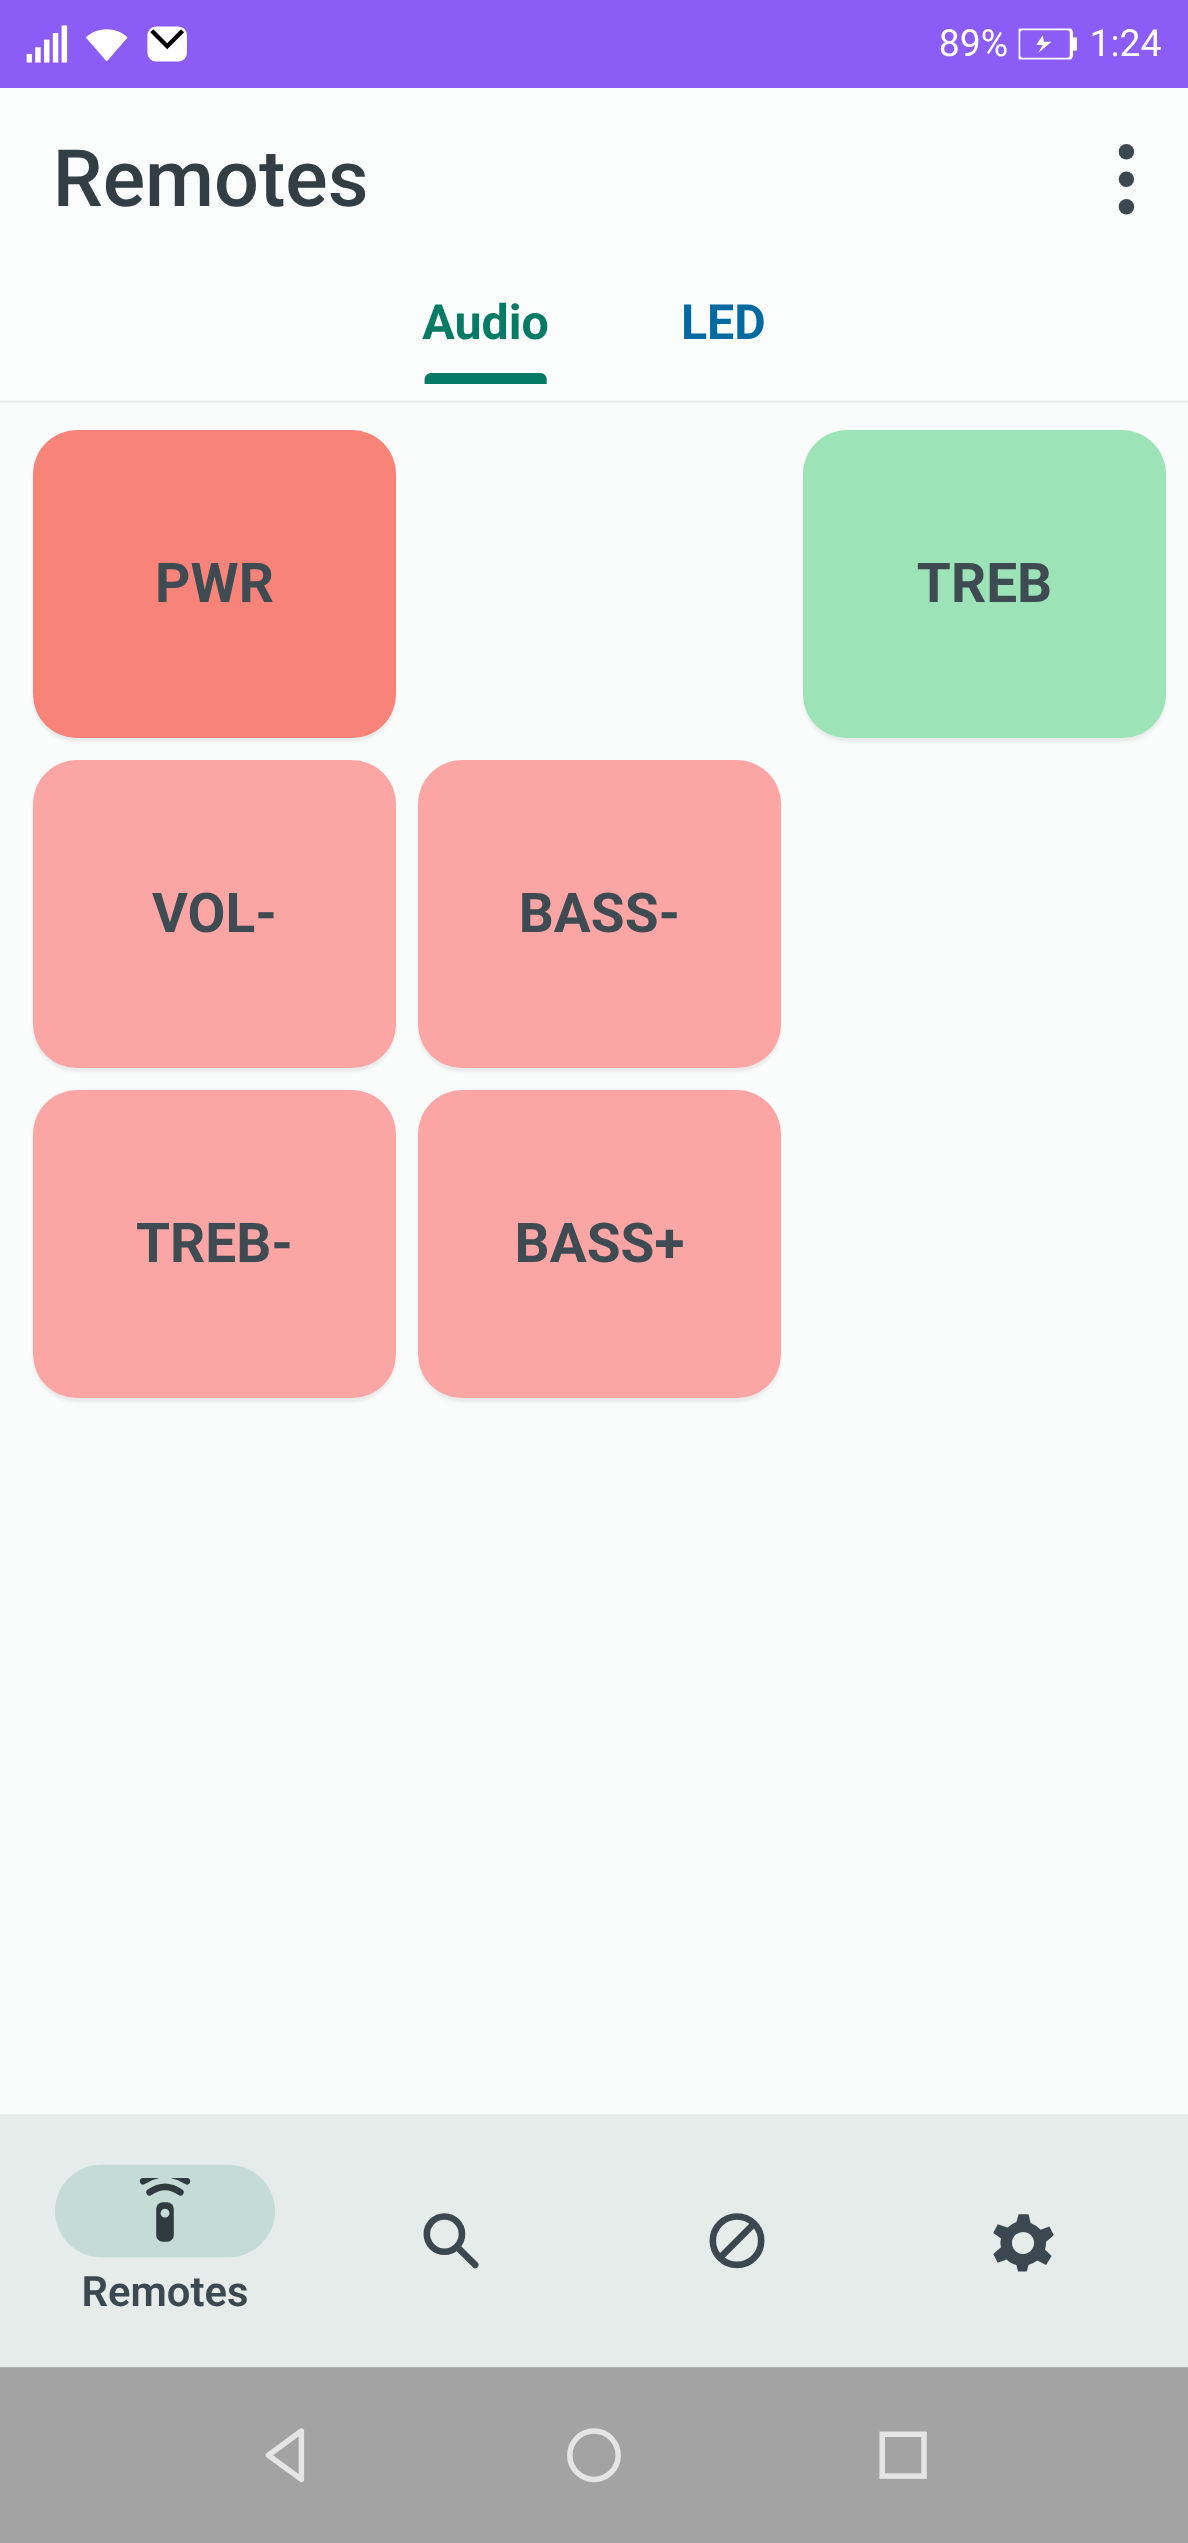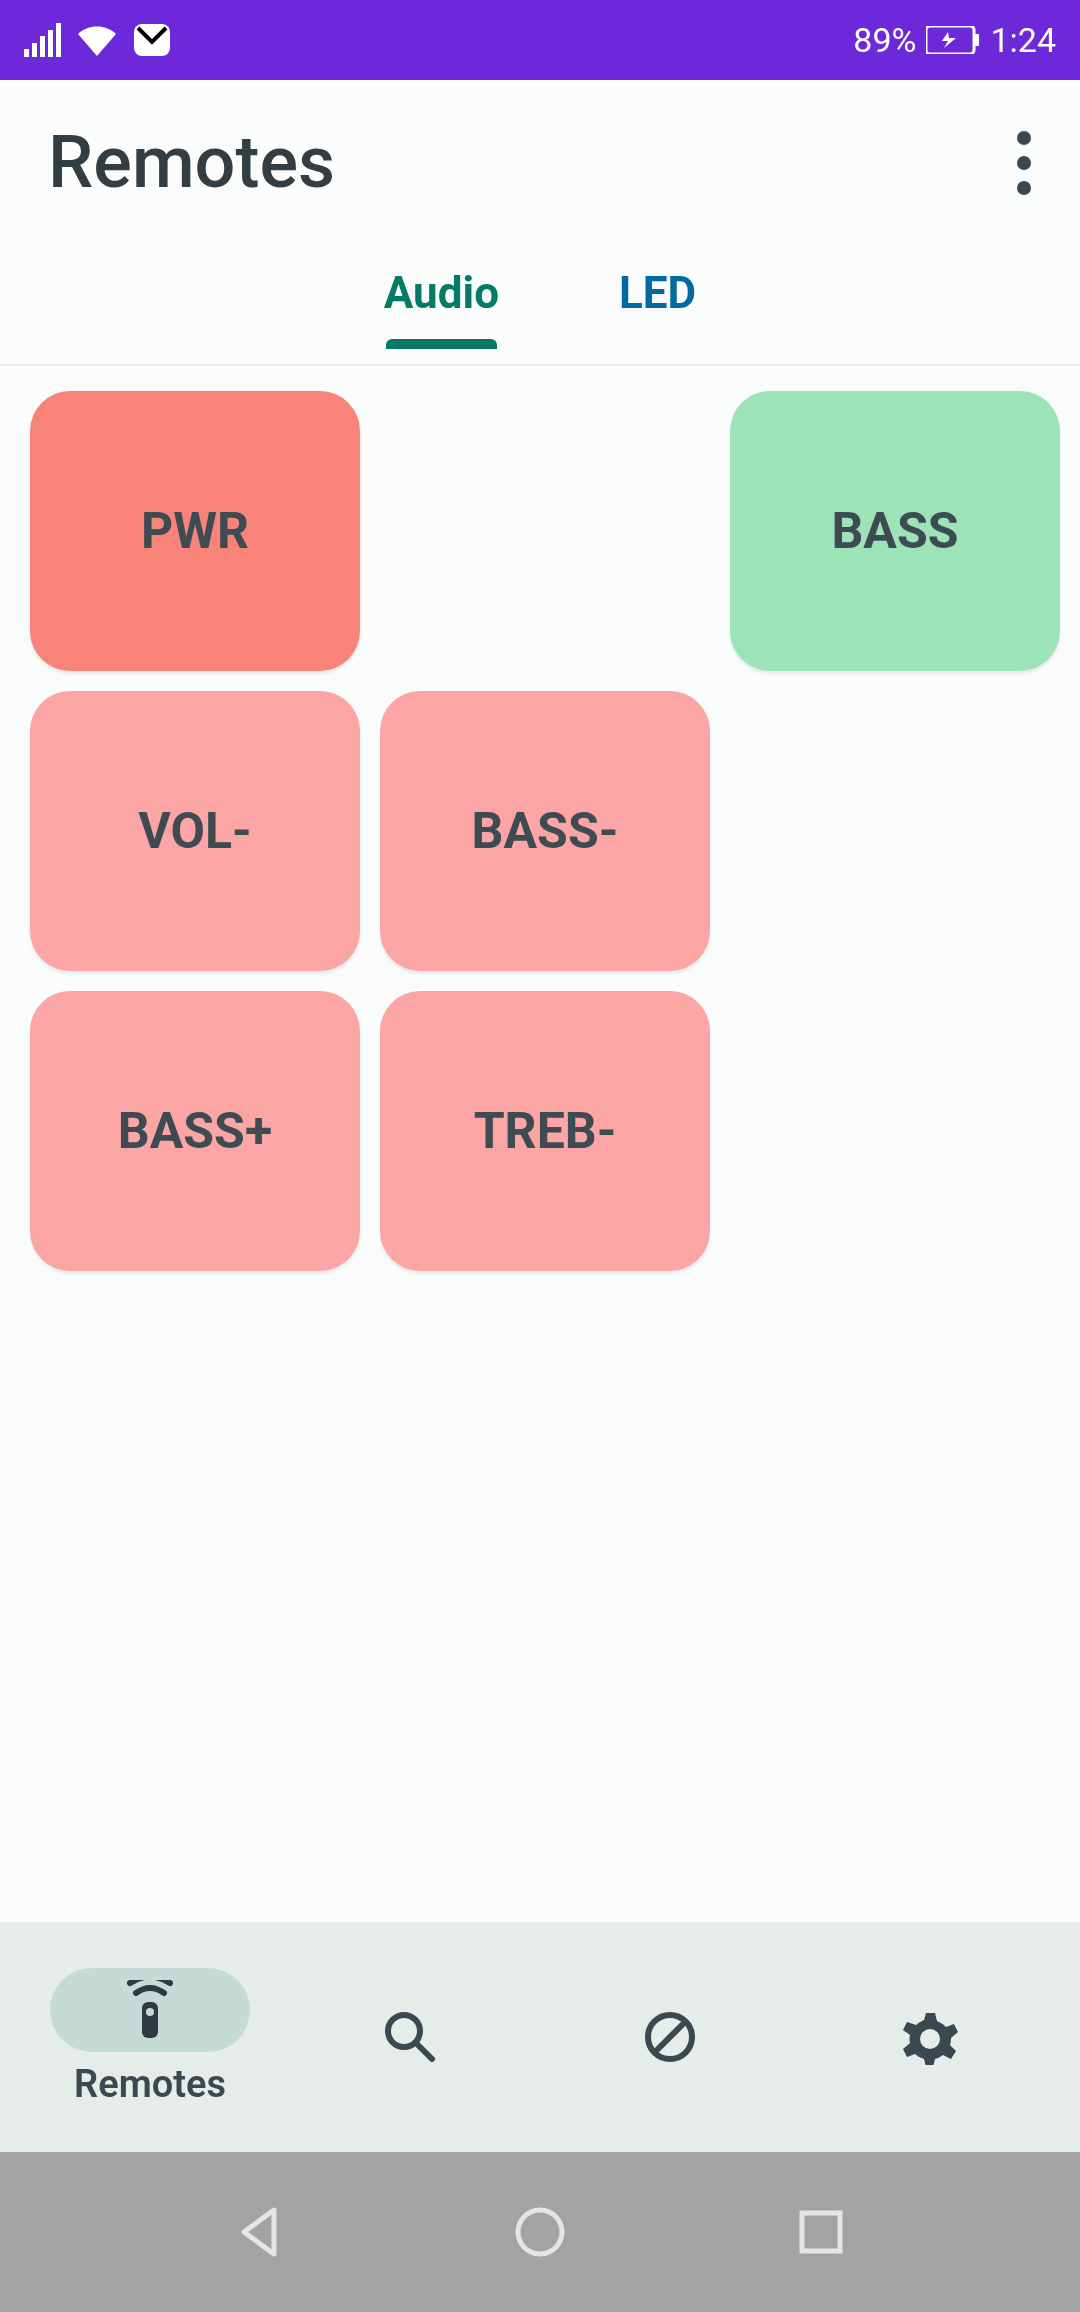--- a/index.html
+++ b/index.html
@@ -5,21 +5,21 @@
     * { margin: 0; padding: 0; box-sizing: border-box; }
     html, body {
       width: 1080px;
       height: 2312px;
       font-family: Roboto, -apple-system, BlinkMacSystemFont, "Segoe UI", sans-serif;
       background: #fafcfb;
       overflow: hidden;
     }
     .status-bar {
       height: 80px;
-      background: #6d28d9;
+      background: #8b5cf6;
       color: #fff;
       display: flex;
       align-items: center;
       justify-content: space-between;
       padding: 1px 24px;
       font-size: 34px;
     }
     .status-left { display: flex; align-items: center; gap: 14px; }
     .status-right { display: flex; align-items: center; gap: 10px; }
     .signal-icon, .wifi-icon, .mail-icon, .battery-icon { fill: #fff; }
@@ -178,37 +178,37 @@
   <div class="tab active">Audio</div>
   <div class="tab">LED</div>
 </div>
 
 <div class="grid">
   <div class="cell">
       <div class="btn red">PWR</div>
     </div>
   <div class="cell"></div>
   <div class="cell">
-      <div class="btn green">BASS</div>
+      <div class="btn green">TREB</div>
     </div>
 
   <div class="cell">
       <div class="btn">VOL-</div>
     </div>
 
   <div class="cell">
       <div class="btn">BASS-</div>
     </div>
   <div class="cell"></div>
   <div class="cell">
+      <div class="btn">TREB-</div>
+    </div>
+
+  <div class="cell">
       <div class="btn">BASS+</div>
-    </div>
-
-  <div class="cell">
-      <div class="btn">TREB-</div>
     </div>
   <div class="cell"></div>
 </div>
 
 <div class="bottom-nav">
   <div class="nav-item">
     <div class="nav-pill active">
       <svg width="46" height="60" viewBox="0 0 46 60" fill="#2f3b41">
         <path d="M9 13 Q23 3 37 13" fill="none" stroke="#2f3b41" stroke-width="6" stroke-linecap="round"></path>
         <path d="M3 3 Q23 -10 43 3" fill="none" stroke="#2f3b41" stroke-width="6" stroke-linecap="round"></path>

